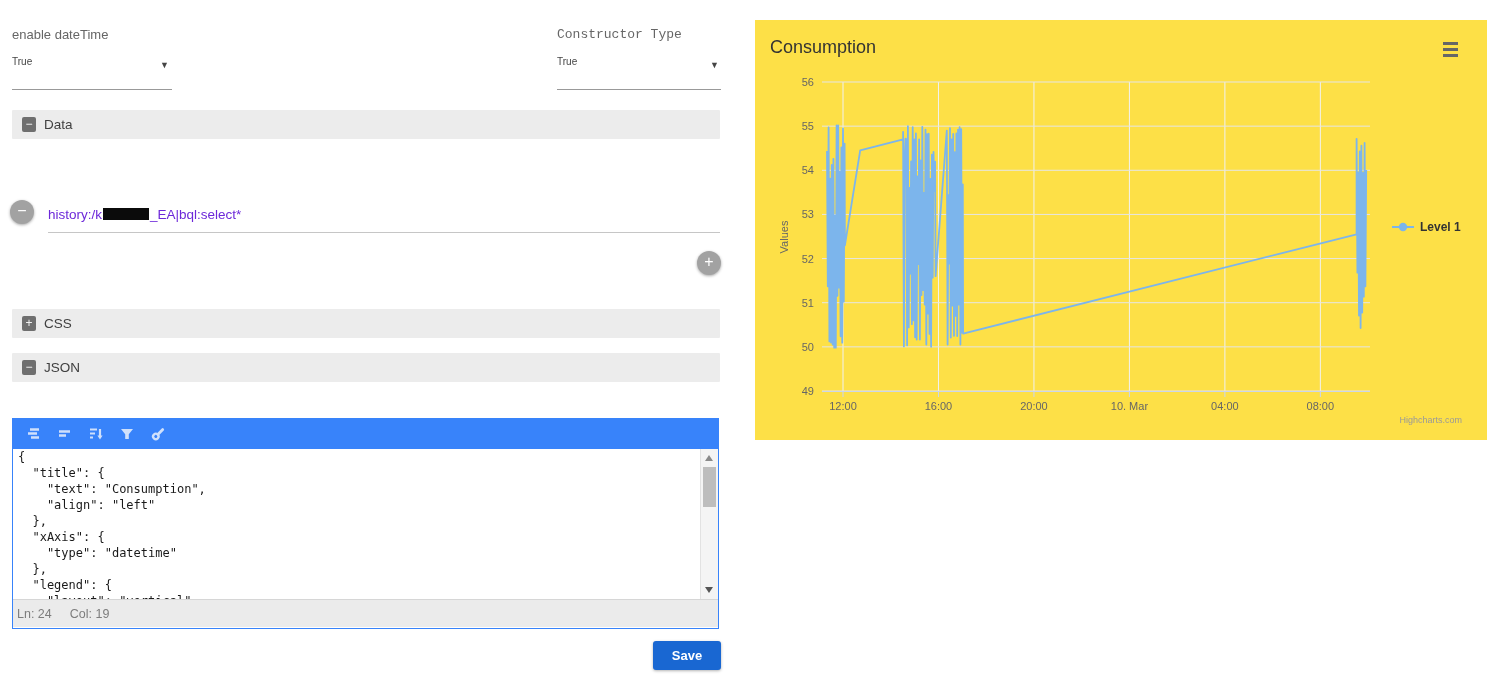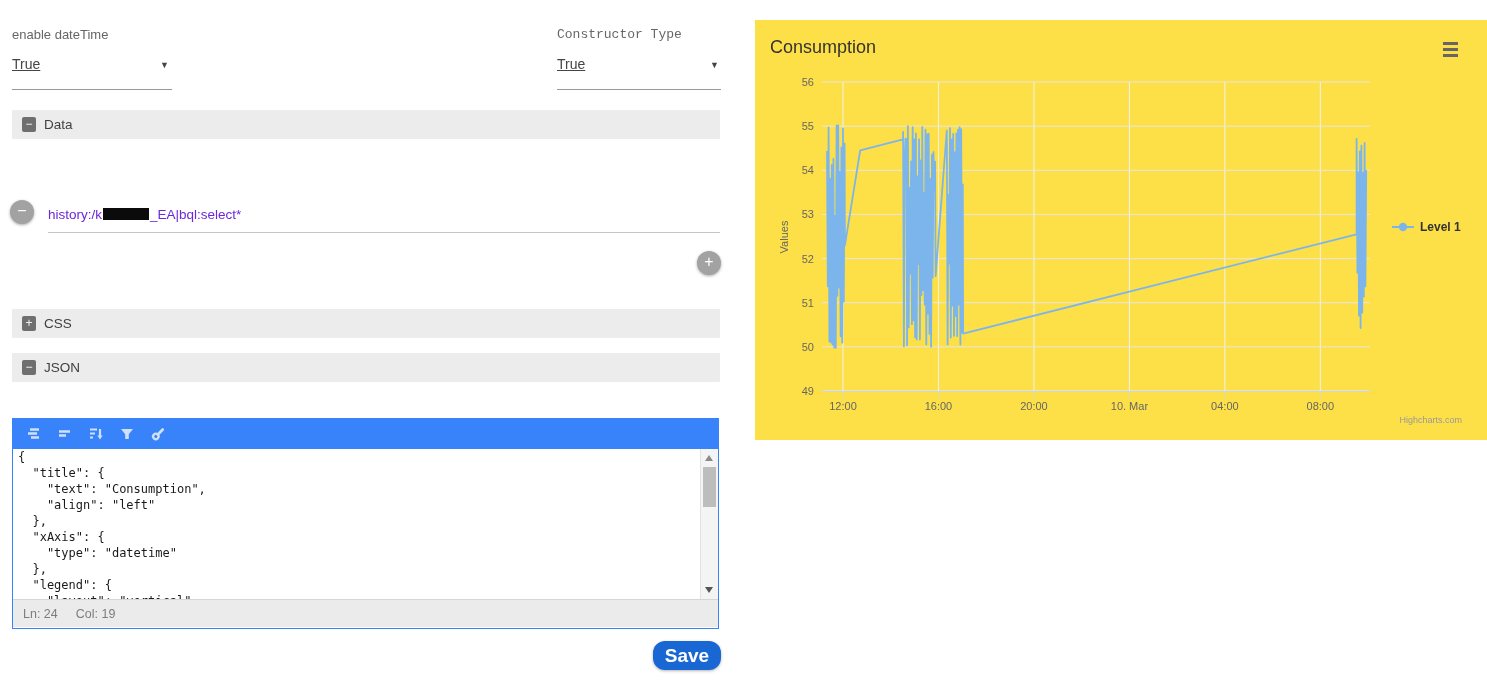--- a/index.html
+++ b/index.html
@@ -1,21 +1,21 @@
 <!DOCTYPE html>
 <html><head>
 <meta charset="utf-8">
 <style>
   html,body{margin:0;padding:0;background:#fff;}
   body{font-family:"Liberation Sans", sans-serif; -webkit-font-smoothing:antialiased;}
   #app{position:relative;width:1487px;height:689px;background:#fff;overflow:hidden;margin-top:20px;}
 
   
   .field-label{position:absolute;font-size:13px;color:#666;}
-  .field-value{position:absolute;font-size:14px;color:#454545;text-decoration:underline;}
+  .field-value{position:absolute;font-size:10px;color:#454545;}
   .dd-arrow{position:absolute;font-size:9px;color:#454545;}
   .underline{position:absolute;height:0;border-bottom:1px solid #999;}
   .underline.light{border-bottom:1px solid #c6c6c6;}
 
   .section-bar{position:absolute;left:12px;width:708px;height:29px;background:#ececec;
     display:flex;align-items:center;padding-left:10px;box-sizing:border-box;border-radius:1px;cursor:pointer;}
   .section-icon{width:14px;height:15px;background:#6f6f6f;border-radius:2px;color:#f2f2f2;
     font-size:12px;line-height:14px;text-align:center;margin-right:8px;flex:0 0 auto;}
   .section-label{font-size:13.5px;color:#404040;}
 
@@ -32,24 +32,24 @@
   #editor-body{position:relative;height:150px;overflow:hidden;background:#fff;}
   .code-line{font-family:"DejaVu Sans Mono", monospace;font-size:12px;line-height:16px;color:#1a1a1a;
     white-space:pre;padding-left:5px;}
   #editor-scrollbar{position:absolute;top:0;right:0;width:17px;height:150px;background:#f4f4f4;
     border-left:1px solid #e2e2e2;cursor:pointer;}
   .sb-arrow{position:absolute;left:4px;width:0;height:0;border-left:4.5px solid transparent;border-right:4.5px solid transparent;}
   .sb-up{top:6px;border-bottom:6px solid #8a8a8a;}
   .sb-down{bottom:6px;border-top:6px solid #555;}
   .sb-thumb{position:absolute;left:2px;top:18px;width:13px;height:40px;background:#bdbdbd;}
   #editor-status{height:27px;background:#ebebeb;border-top:1px solid #d6d6d6;display:flex;align-items:center;
-    gap:18px;padding-left:10px;font-size:12.5px;color:#7d7d7d;}
+    gap:18px;padding-left:4px;font-size:12.5px;color:#7d7d7d;}
 
   .save-btn{position:absolute;left:653px;top:621px;width:68px;height:29px;background:#1967d2;color:#fff;
-    border:none;border-radius:12px;font-family:"Liberation Sans",sans-serif;font-size:19px;font-weight:bold;
+    border:none;border-radius:3px;font-family:"Liberation Sans",sans-serif;font-size:13px;font-weight:bold;
     box-shadow:0 1px 3px rgba(0,0,0,.3);cursor:pointer;}
 
   
   #chart{position:absolute;left:755px;top:0;width:732px;height:420px;background:#fde047;}
   #chart svg text{font-family:"Liberation Sans", sans-serif;}
   #hamburger{position:absolute;left:688px;top:22px;width:16px;height:16px;cursor:pointer;}
   #hamburger span{display:block;width:15px;height:3px;background:#666;margin-bottom:3px;}
 </style>
 </head>
 <body>

